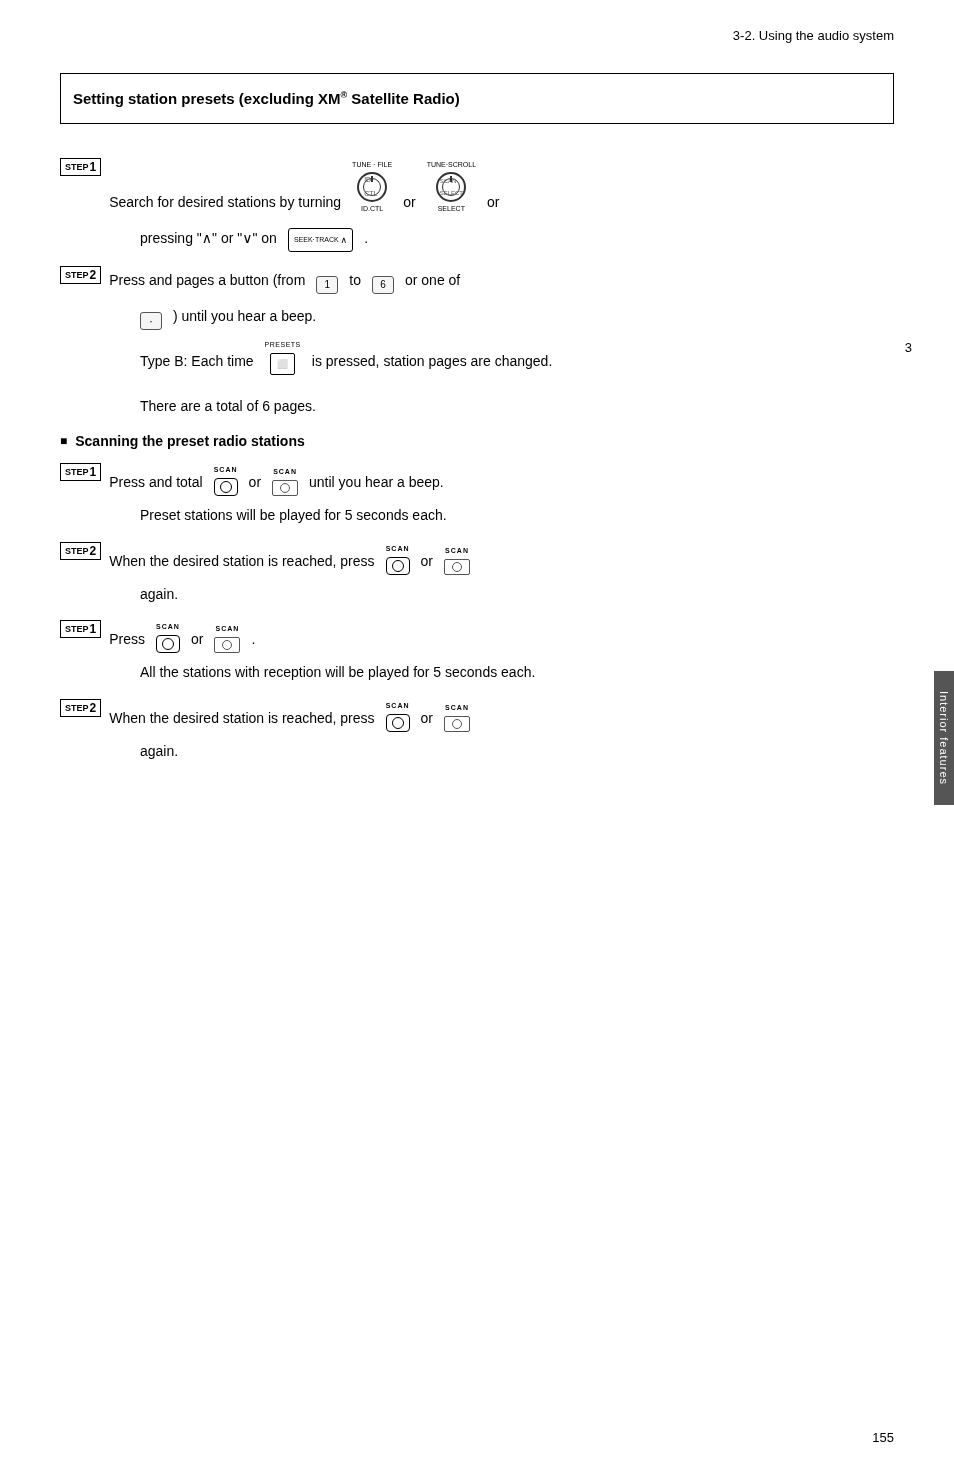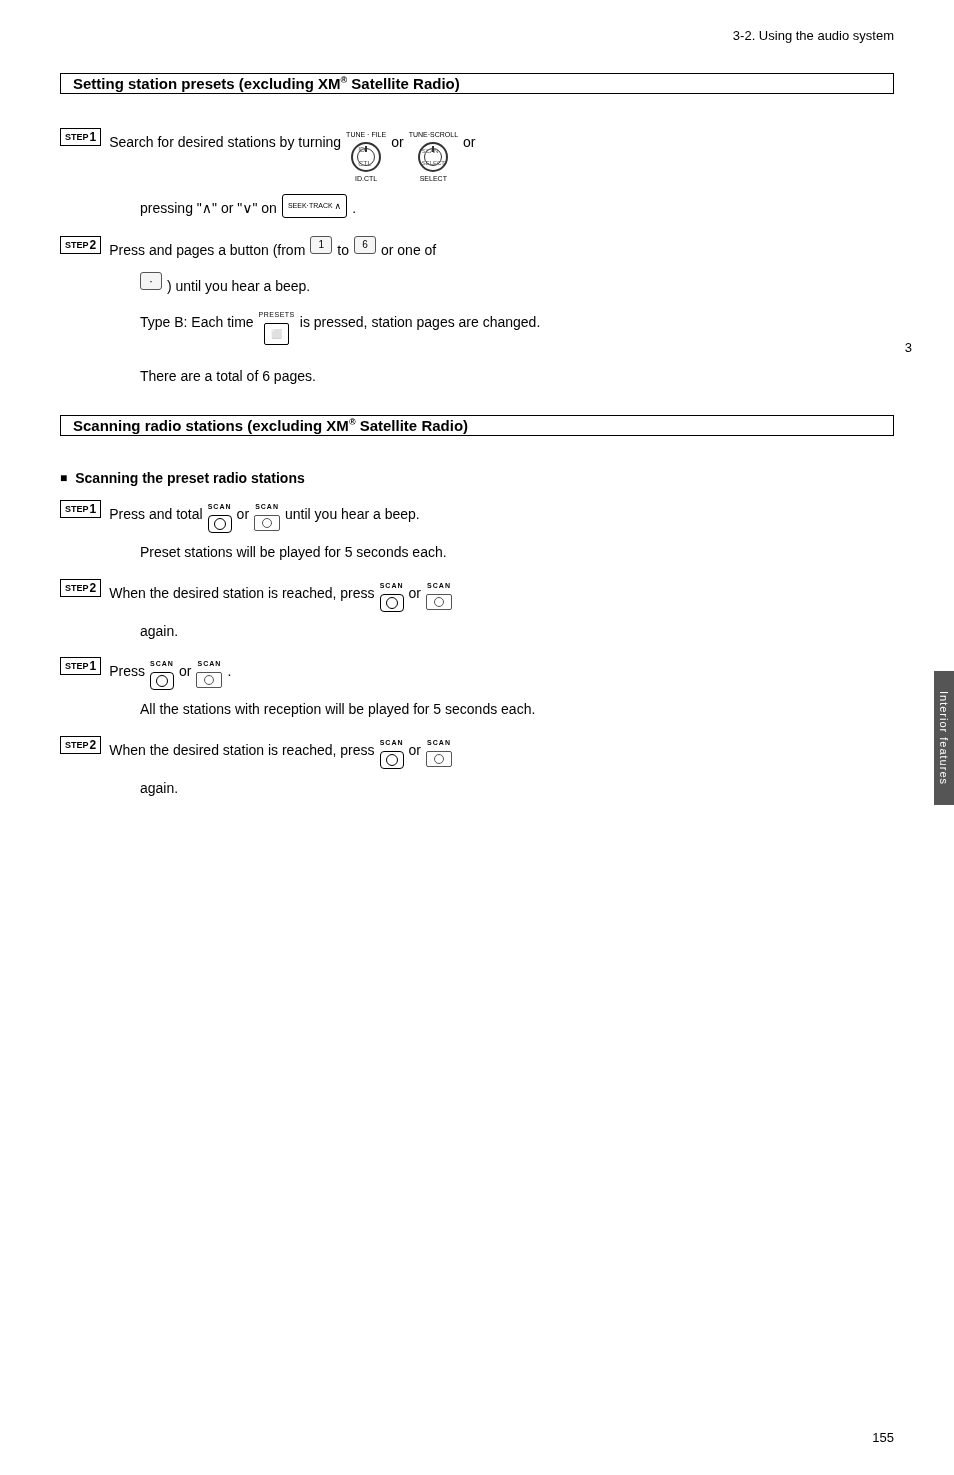--- a/index.html
+++ b/index.html
@@ -19,21 +19,21 @@
       font-size: 13px;
       color: #000000;
     }
 
     .main-content {
       padding: 20px 60px 40px 60px;
     }
 
     .section-box {
       border: 1.5px solid #000;
-      padding: 1px 12px;
+      padding: 16px 12px;
       margin-bottom: 20px;
       display: inline-block;
       width: 100%;
     }
 
     .section-title {
       font-size: 15px;
       font-weight: bold;
     }
 
@@ -315,23 +315,23 @@
     }
 
     .small-label {
       font-size: 7px;
       text-align: center;
       white-space: nowrap;
     }
 
     .step-full-line {
       display: flex;
-      align-items: flex-start;
+      align-items: flex-end;
       flex-wrap: wrap;
-      gap: 5px;
+      gap: 11px;
       line-height: 2;
     }
   </style>
 </head>
 <body>
 
 <div class="page-header">
   <span>3-2. Using the audio system</span>
 </div>
 
@@ -431,23 +431,20 @@
       <span class="presets-icon">
         <span class="presets-label-top">PRESETS</span>
         <span class="presets-btn-box">⬜</span>
       </span>
       <span>is pressed, station pages are changed.</span>
     </div>
     <div style="margin-top:20px;">There are a total of 6 pages.</div>
   </div>
 
   
-  <div class="section-box" style="margin-top:18px;">
-    <span class="section-title">Scanning radio stations (excluding XM<sup>®</sup> Satellite Radio)</span>
-  </div>
 
   
   <div class="sub-section-title">Scanning the preset radio stations</div>
 
   
   <div class="step-row">
     <span class="step-badge">
       <span class="step-label">STEP</span>
       <span class="step-num">1</span>
     </span>

